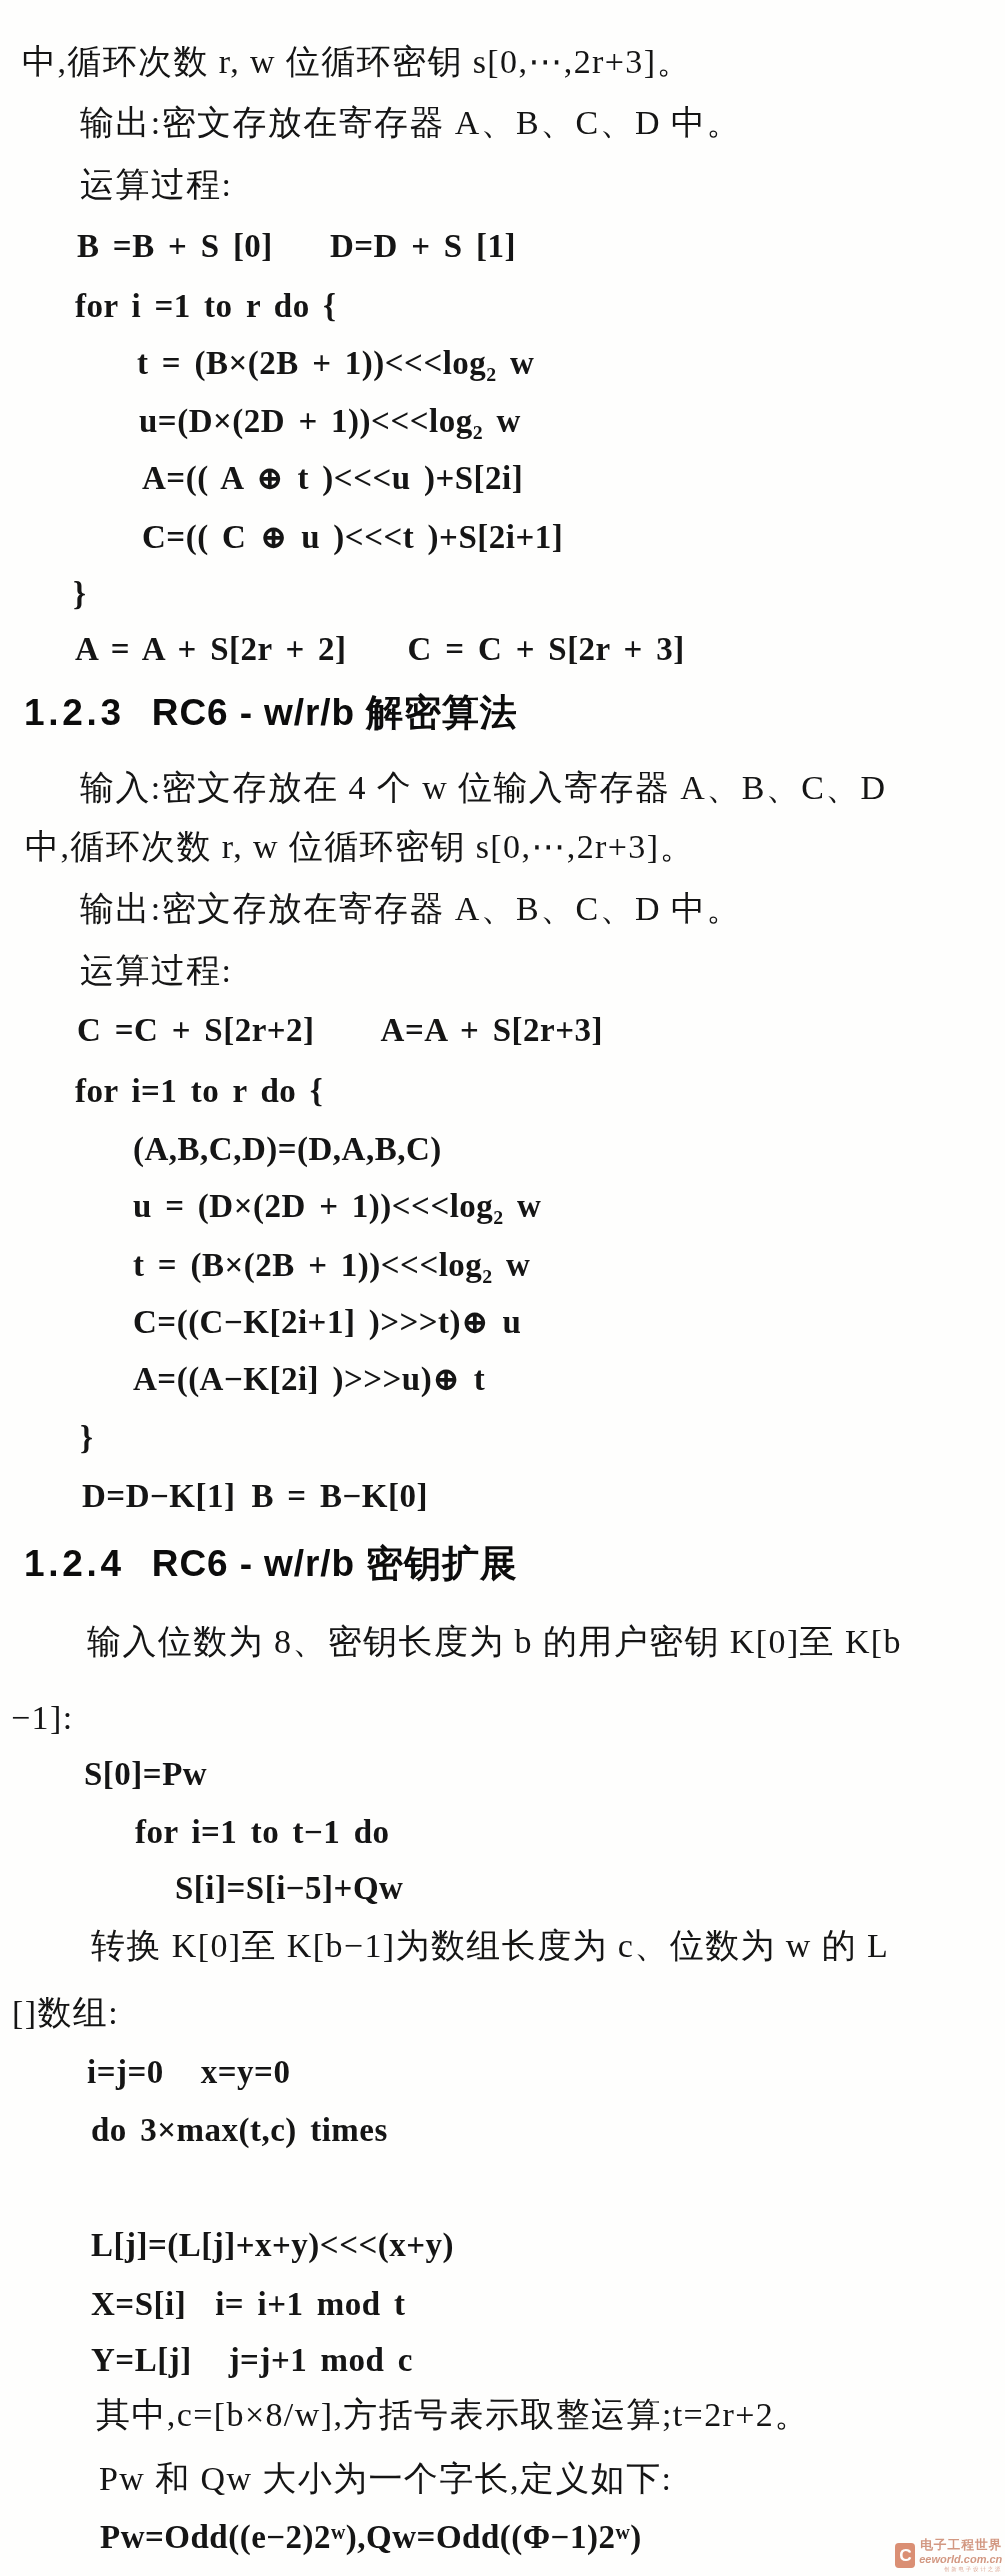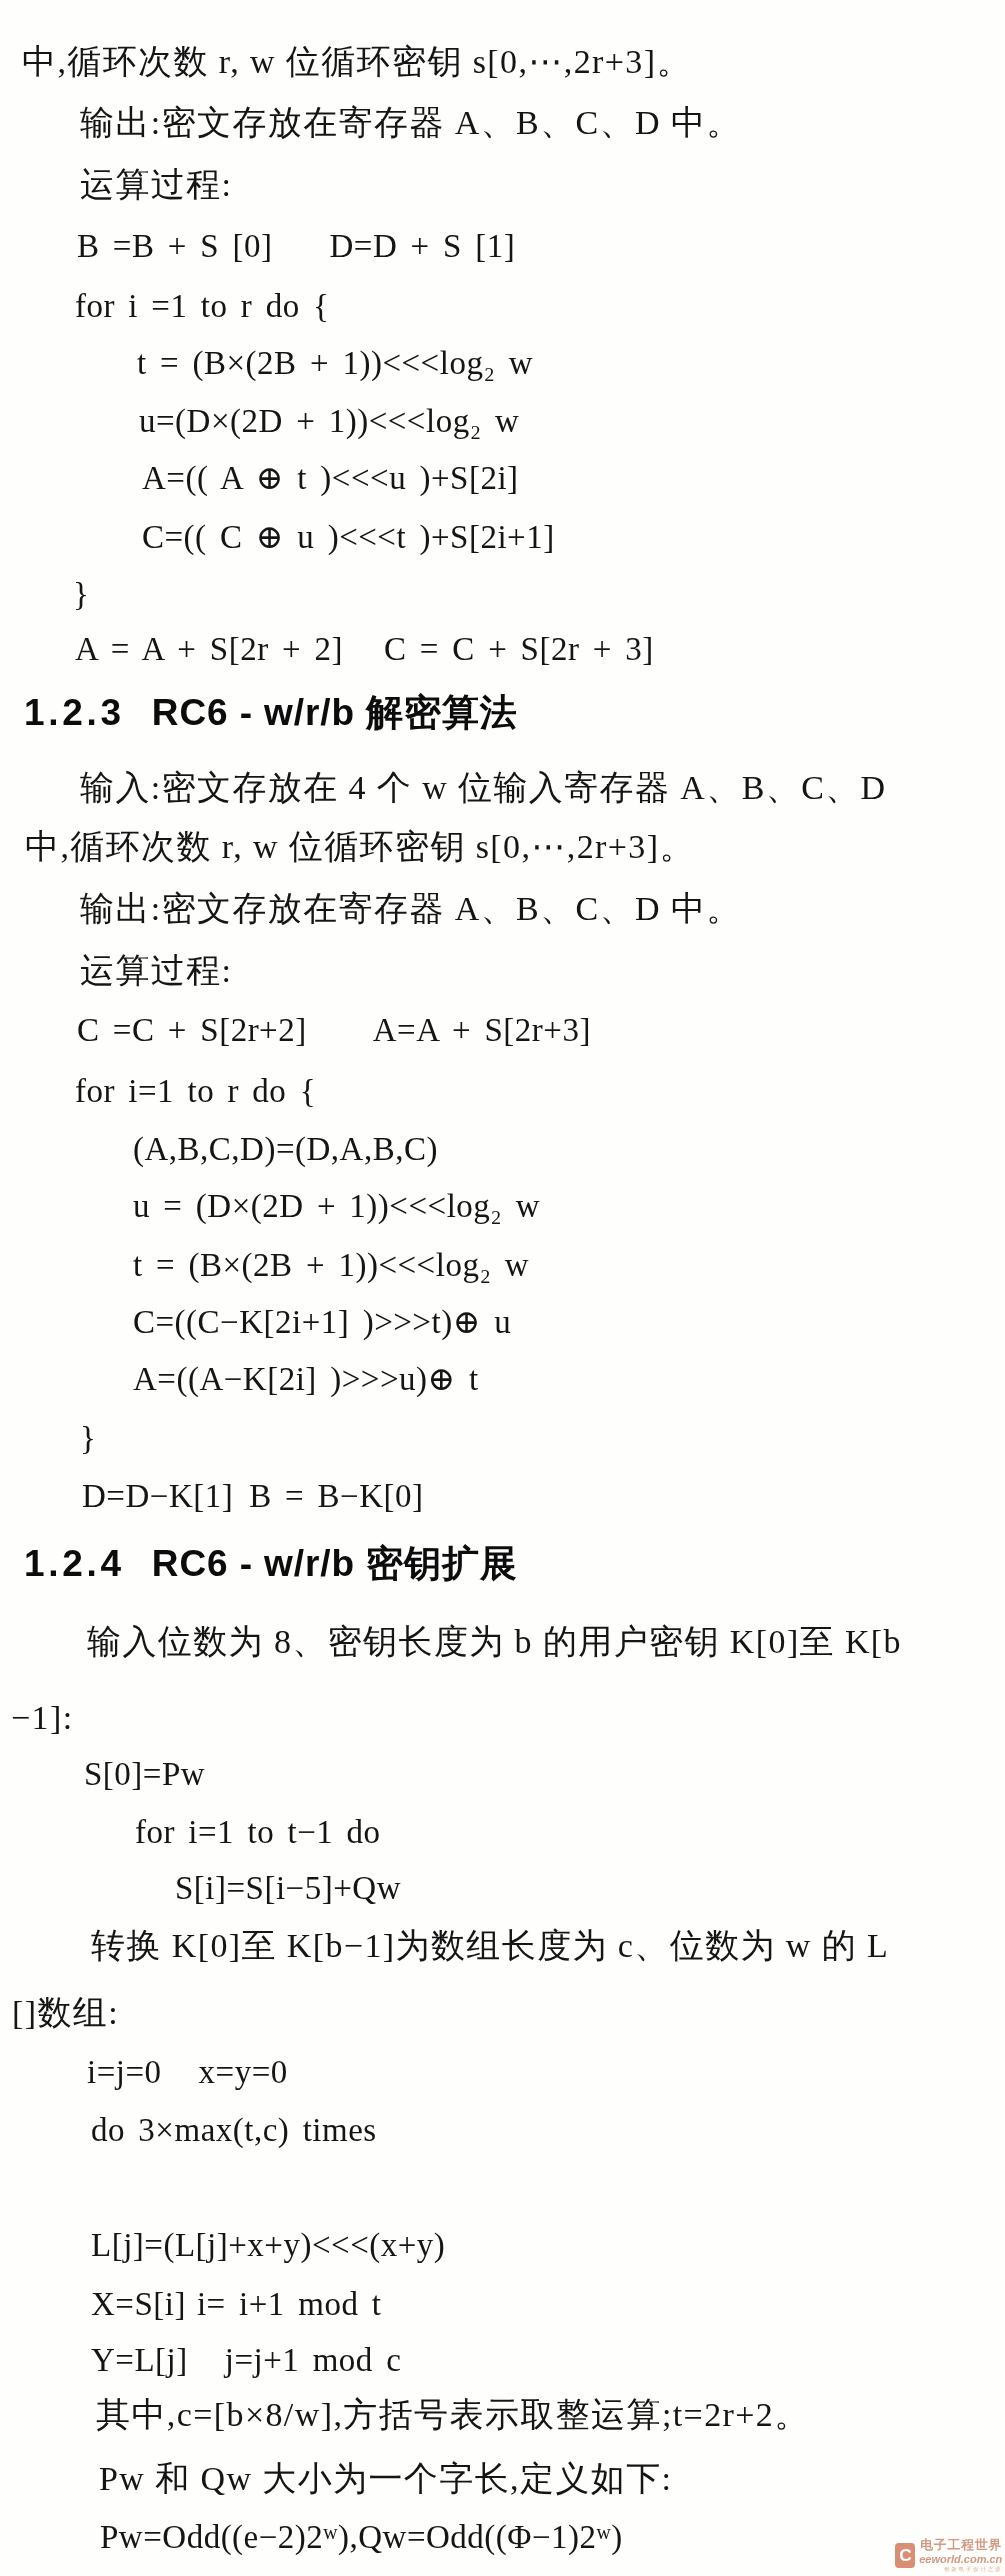--- a/index.html
+++ b/index.html
@@ -13,21 +13,21 @@
     overflow:hidden;
   }
   .ln{
     position:absolute;
     white-space:nowrap;
     font-size:33px;
     line-height:42px;
     letter-spacing:0.5px;
   }
   .cn{font-size:34px;letter-spacing:1.4px;}
-  .fm{word-spacing:4.6px;}
+  .fm{word-spacing:4.6px;font-weight:bold;}
   .part2{display:inline-block;}
   .heading{
     position:absolute;
     white-space:nowrap;
     font-family:"Liberation Sans","DejaVu Sans",sans-serif;
     font-weight:700;
     font-size:37px;
     line-height:46px;
     color:#0c0c0c;
     letter-spacing:0.9px;
@@ -72,21 +72,21 @@
   <div class="ln cn" style="top:41px;left:22px">中,循环次数 r, w 位循环密钥 s[0,⋯,2r+3]。</div>
   <div class="ln cn" style="top:102px;left:80px">输出:密文存放在寄存器 A、B、C、D 中。</div>
   <div class="ln cn" style="top:164px;left:80px">运算过程:</div>
   <div class="ln fm" style="top:225px;left:77px"><span>B =B + S [0]</span><span class="part2" style="margin-left:57px">D=D + S [1]</span></div>
   <div class="ln fm" style="top:285px;left:75px">for i =1 to r do {</div>
   <div class="ln fm" style="top:342px;left:137px">t = (B×(2B + 1))&lt;&lt;&lt;log₂ w</div>
   <div class="ln fm" style="top:400px;left:139px">u=(D×(2D + 1))&lt;&lt;&lt;log₂ w</div>
   <div class="ln fm" style="top:457px;left:142px">A=(( A ⊕ t )&lt;&lt;&lt;u )+S[2i]</div>
   <div class="ln fm" style="top:516px;left:142px">C=(( C ⊕ u )&lt;&lt;&lt;t )+S[2i+1]</div>
   <div class="ln fm" style="top:573px;left:73px">}</div>
-  <div class="ln fm" style="top:628px;left:75px"><span>A = A + S[2r + 2]</span><span class="part2" style="margin-left:41px">C = C + S[2r + 3]</span></div>
+  <div class="ln fm" style="top:628px;left:75px"><span>A = A + S[2r + 2]</span><span class="part2" style="margin-left:61px">C = C + S[2r + 3]</span></div>
 
   <div class="heading" style="top:690px;left:24px">
     <span class="hnum">1.2.3</span><span>RC6 - w/r/b 解密算法</span>
   </div>
 
   <div class="ln cn" style="top:767px;left:80px">输入:密文存放在 4 个 w 位输入寄存器 A、B、C、D</div>
   <div class="ln cn" style="top:826px;left:25px">中,循环次数 r, w 位循环密钥 s[0,⋯,2r+3]。</div>
   <div class="ln cn" style="top:888px;left:80px">输出:密文存放在寄存器 A、B、C、D 中。</div>
   <div class="ln cn" style="top:950px;left:80px">运算过程:</div>
   <div class="ln fm" style="top:1009px;left:77px"><span>C =C + S[2r+2]</span><span class="part2" style="margin-left:66px">A=A + S[2r+3]</span></div>
@@ -106,21 +106,21 @@
   <div class="ln cn" style="top:1621px;left:87px">输入位数为 8、密钥长度为 b 的用户密钥 K[0]至 K[b</div>
   <div class="ln cn" style="top:1697px;left:11px">−1]:</div>
   <div class="ln fm" style="top:1753px;left:84px">S[0]=Pw</div>
   <div class="ln fm" style="top:1811px;left:135px">for i=1 to t−1 do</div>
   <div class="ln fm" style="top:1867px;left:175px">S[i]=S[i−5]+Qw</div>
   <div class="ln cn" style="top:1925px;left:91px">转换 K[0]至 K[b−1]为数组长度为 c、位数为 w 的 L</div>
   <div class="ln cn" style="top:1992px;left:12px">[]数组:</div>
   <div class="ln fm" style="top:2051px;left:87px"><span>i=j=0</span><span class="part2" style="margin-left:37px">x=y=0</span></div>
   <div class="ln fm" style="top:2109px;left:91px">do 3×max(t,c) times</div>
   <div class="ln fm" style="top:2224px;left:91px">L[j]=(L[j]+x+y)&lt;&lt;&lt;(x+y)</div>
-  <div class="ln fm" style="top:2283px;left:91px"><span>X=S[i]</span><span class="part2" style="margin-left:11px">i= i+1 mod t</span></div>
+  <div class="ln fm" style="top:2283px;left:91px"><span>X=S[i]</span><span class="part2" style="margin-left:29px">i= i+1 mod t</span></div>
   <div class="ln fm" style="top:2339px;left:91px"><span>Y=L[j]</span><span class="part2" style="margin-left:37px">j=j+1 mod c</span></div>
   <div class="ln cn" style="top:2394px;left:96px">其中,c=[b×8/w],方括号表示取整运算;t=2r+2。</div>
   <div class="ln cn" style="top:2458px;left:99px">Pw 和 Qw 大小为一个字长,定义如下:</div>
   <div class="ln fm" style="top:2516px;left:100px">Pw=Odd((e−2)2ʷ),Qw=Odd((Φ−1)2ʷ)</div>
 
   <div class="watermark">
     <div class="wm-logo">C</div>
     <div class="wm-text">
       <span class="wm-title">电子工程世界</span>
       <span class="wm-domain">eeworld.com.cn</span>

